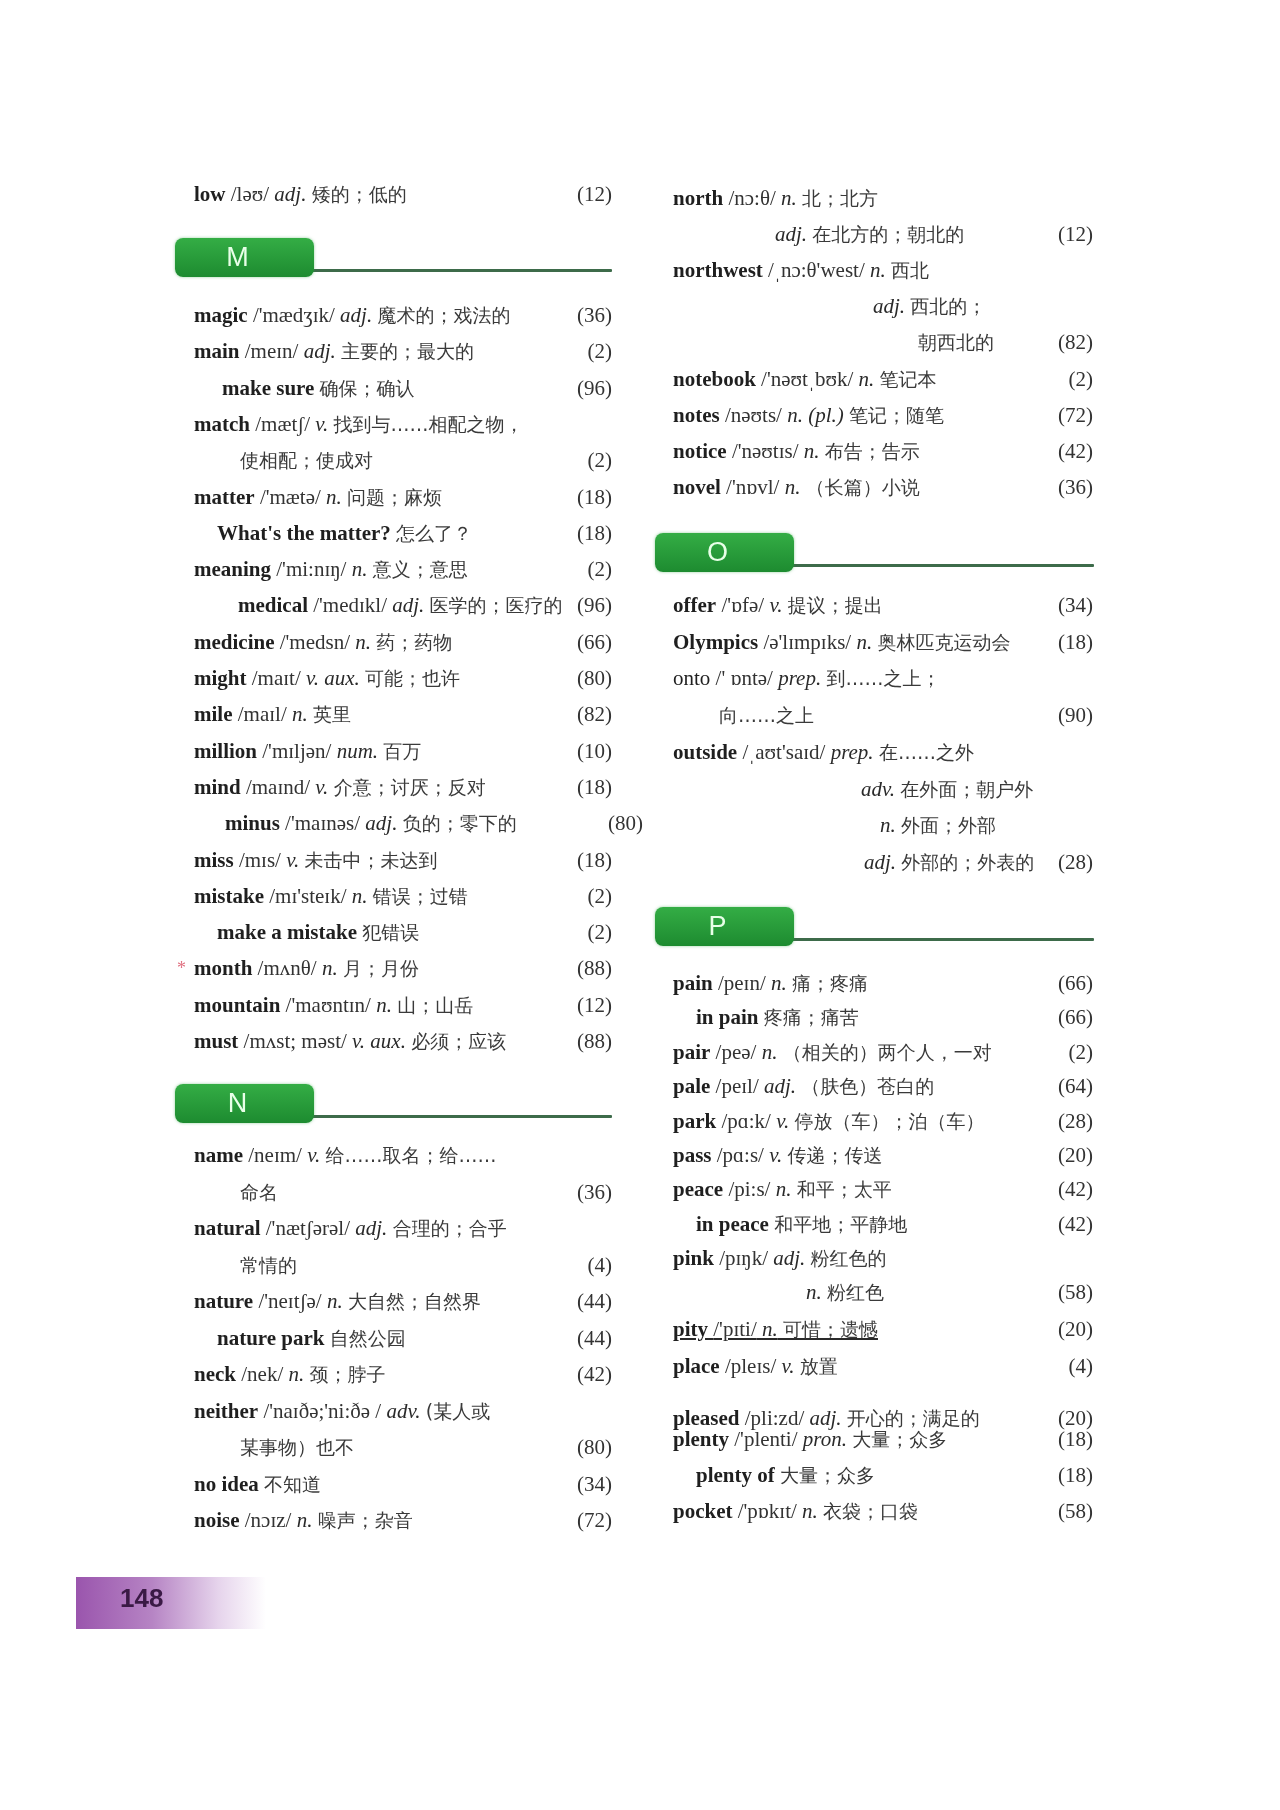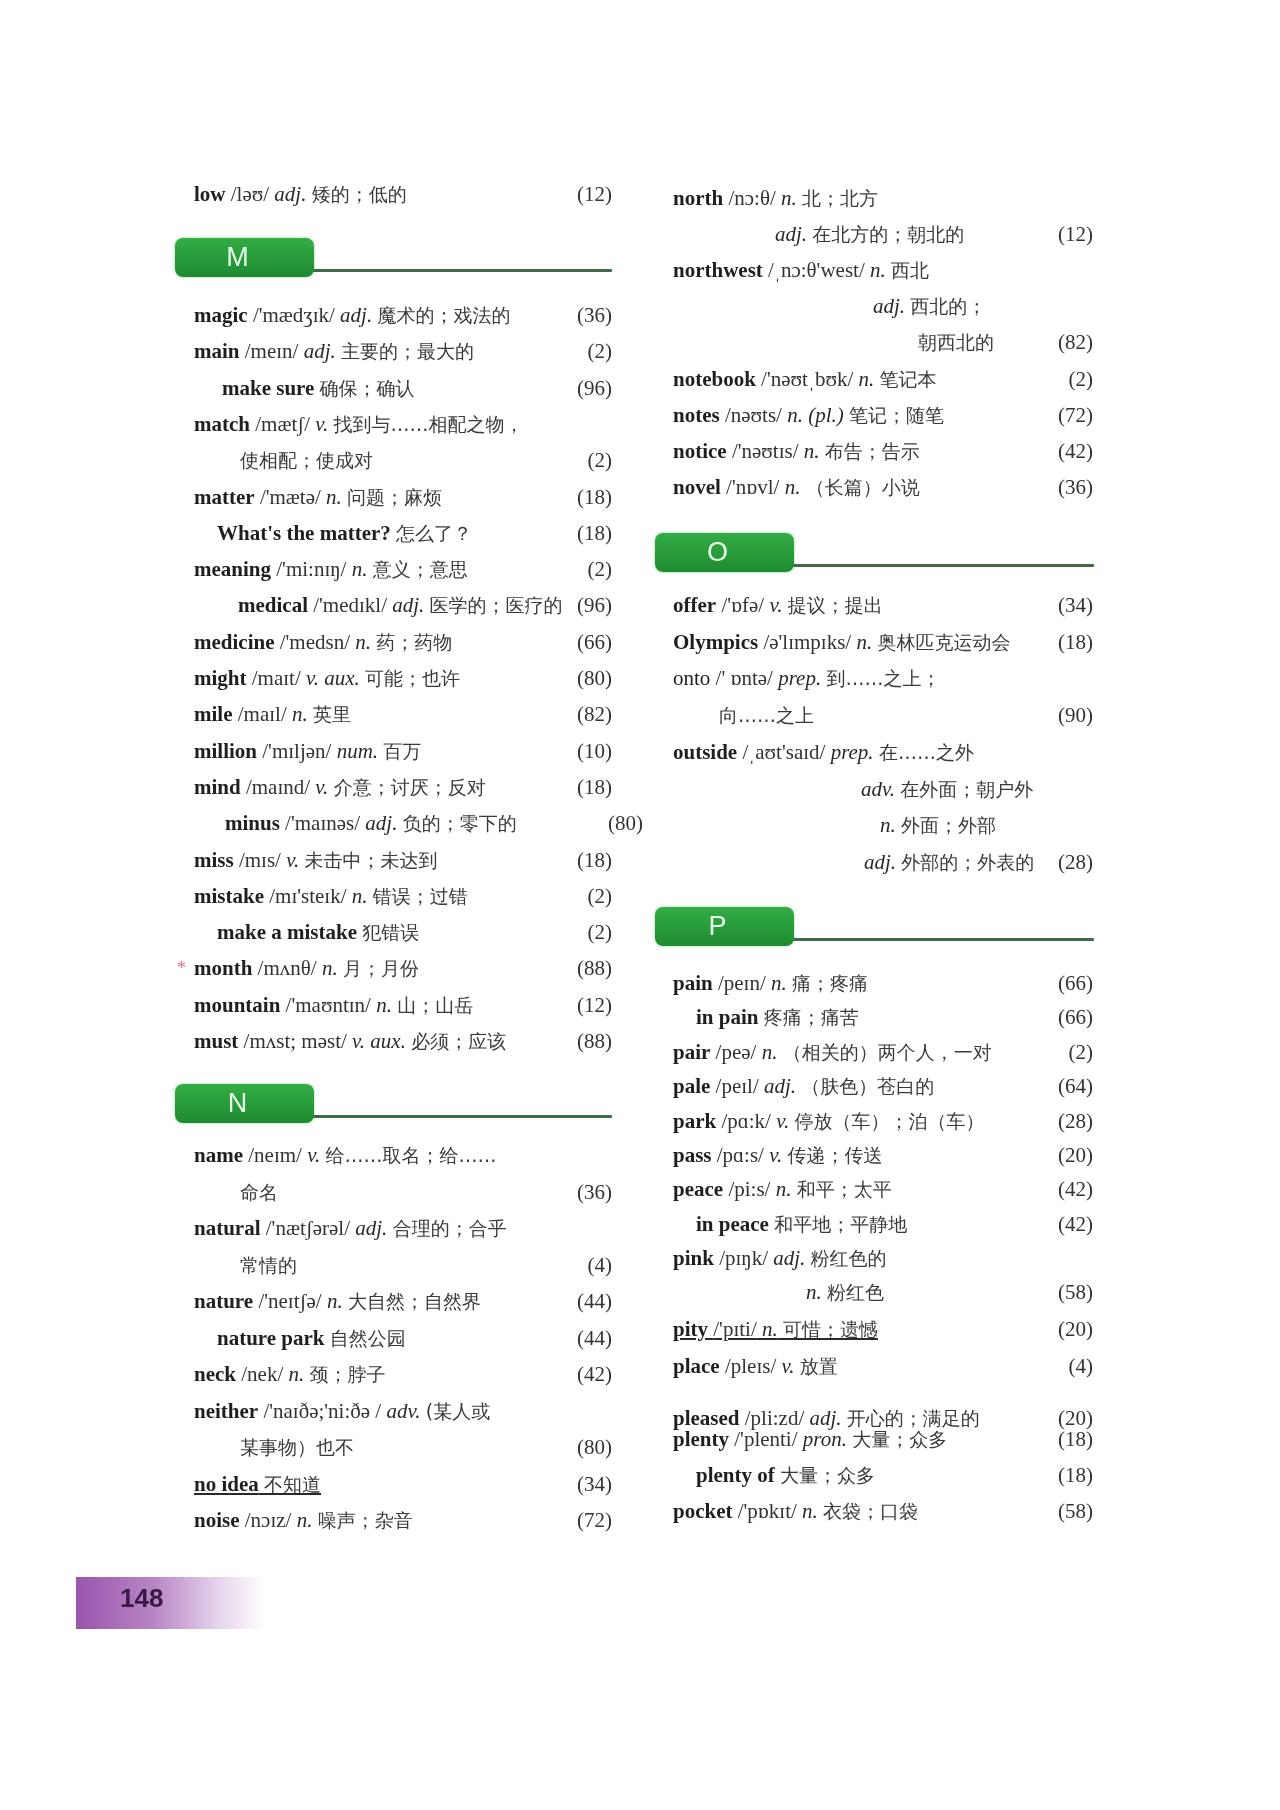--- a/index.html
+++ b/index.html
@@ -66,21 +66,21 @@
       </div>
       <div class="row" style="top: 1140px;"><span style="padding-left: 0px;"><span class="hw">name</span> <span class="ph">/neɪm/</span> <span class="pos">v.</span> <span class="zh">给……取名；给……</span> </span></div>
       <div class="row" style="top: 1176.5px;"><span style="padding-left: 46px;"><span class="zh">命名</span> </span><span class="pg">(36)</span></div>
       <div class="row" style="top: 1213px;"><span style="padding-left: 0px;"><span class="hw">natural</span> <span class="ph">/'nætʃərəl/</span> <span class="pos">adj.</span> <span class="zh">合理的；合乎</span> </span></div>
       <div class="row" style="top: 1249.5px;"><span style="padding-left: 46px;"><span class="zh">常情的</span> </span><span class="pg">(4)</span></div>
       <div class="row" style="top: 1286px;"><span style="padding-left: 0px;"><span class="hw">nature</span> <span class="ph">/'neɪtʃə/</span> <span class="pos">n.</span> <span class="zh">大自然；自然界</span> </span><span class="pg">(44)</span></div>
       <div class="row" style="top: 1322.5px;"><span style="padding-left: 23px;"><span class="hw">nature park</span> <span class="zh">自然公园</span> </span><span class="pg">(44)</span></div>
       <div class="row" style="top: 1359px;"><span style="padding-left: 0px;"><span class="hw">neck</span> <span class="ph">/nek/</span> <span class="pos">n.</span> <span class="zh">颈；脖子</span> </span><span class="pg">(42)</span></div>
       <div class="row" style="top: 1395.5px;"><span style="padding-left: 0px;"><span class="hw">neither</span> <span class="ph">/'naɪðə;'ni:ðə /</span> <span class="pos">adv.</span> <span class="zh">(某人或</span> </span></div>
       <div class="row" style="top: 1432px;"><span style="padding-left: 46px;"><span class="zh">某事物）也不</span> </span><span class="pg">(80)</span></div>
-      <div class="row" style="top: 1468.5px; text-decoration: underline;"><span style="padding-left: 0px;"><span class="hw">no idea</span> <span class="zh">不知道</span> </span><span class="pg">(34)</span></div>
+      <div class="row" style="top: 1468.5px;"><span style="padding-left: 0px;"><span class="hw">no idea</span> <span class="zh">不知道</span> </span><span class="pg">(34)</span></div>
       <div class="row" style="top: 1505px;"><span style="padding-left: 0px;"><span class="hw">noise</span> <span class="ph">/nɔɪz/</span> <span class="pos">n.</span> <span class="zh">噪声；杂音</span> </span><span class="pg">(72)</span></div>
     </div>
   <div class="right" id="rightcol">
       <div class="row" style="top: 183px;"><span style="padding-left: 0px;"><span class="hw">north</span> <span class="ph">/nɔ:θ/</span> <span class="pos">n.</span> <span class="zh">北；北方</span> </span></div>
       <div class="row" style="top: 219px;"><span style="padding-left: 102px;"><span class="pos">adj.</span> <span class="zh">在北方的；朝北的</span> </span><span class="pg">(12)</span></div>
       <div class="row" style="top: 255px;"><span style="padding-left: 0px;"><span class="hw">northwest</span> <span class="ph">/ˌnɔ:θ'west/</span> <span class="pos">n.</span> <span class="zh">西北</span> </span></div>
       <div class="row" style="top: 291px;"><span style="padding-left: 200px;"><span class="pos">adj.</span> <span class="zh">西北的；</span> </span></div>
       <div class="row" style="top: 327px;"><span style="padding-left: 245px;"><span class="zh">朝西北的</span> </span><span class="pg">(82)</span></div>
       <div class="row" style="top: 364px;"><span style="padding-left: 0px;"><span class="hw">notebook</span> <span class="ph">/'nəʊtˌbʊk/</span> <span class="pos">n.</span> <span class="zh">笔记本</span> </span><span class="pg">(2)</span></div>
       <div class="row" style="top: 400px;"><span style="padding-left: 0px;"><span class="hw">notes</span> <span class="ph">/nəʊts/</span> <span class="pos">n. (pl.)</span> <span class="zh">笔记；随笔</span> </span><span class="pg">(72)</span></div>

